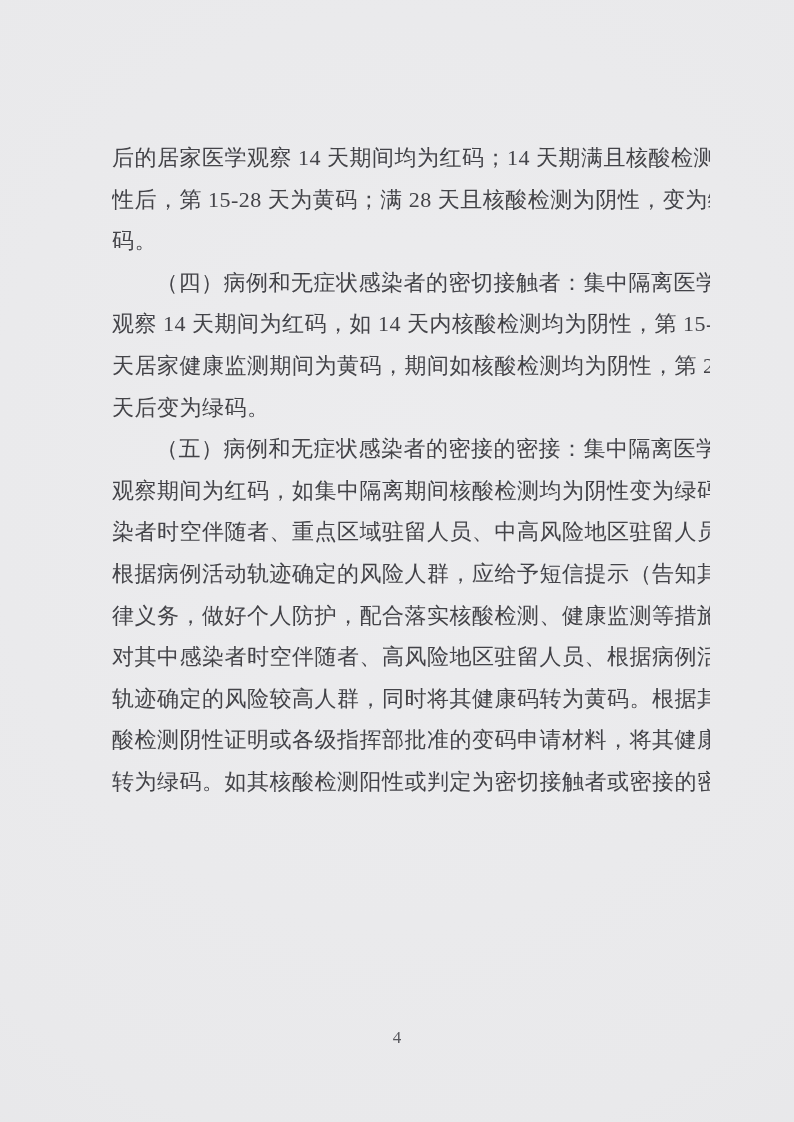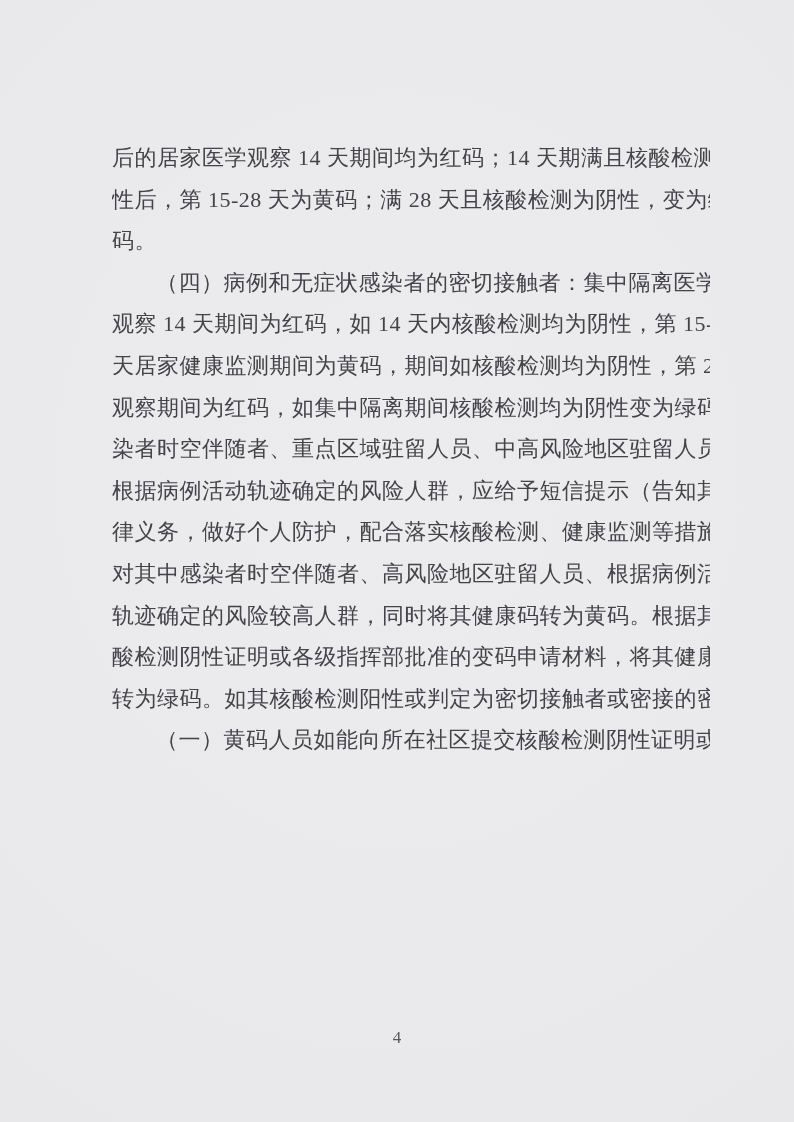--- a/index.html
+++ b/index.html
@@ -74,38 +74,37 @@
     <div>
       <div class="line">后的居家医学观察 14 天期间均为红码；14 天期满且核酸检测阴</div>
       <div class="line">性后，第 15-28 天为黄码；满 28 天且核酸检测为阴性，变为绿</div>
       <div class="line end">码。</div>
     </div>
 
     <div>
       <div class="line indent">（四）病例和无症状感染者的密切接触者：集中隔离医学</div>
       <div class="line">观察 14 天期间为红码，如 14 天内核酸检测均为阴性，第 15-21</div>
       <div class="line">天居家健康监测期间为黄码，期间如核酸检测均为阴性，第 21</div>
+      <div class="line end">天后变为绿码。</div>
     </div>
 
     <div>
+      <div class="line indent">（五）病例和无症状感染者的密接的密接：集中隔离医学</div>
       <div class="line">观察期间为红码，如集中隔离期间核酸检测均为阴性变为绿码。</div>
     </div>
 
     <div>
       <div class="line">染者时空伴随者、重点区域驻留人员、中高风险地区驻留人员及</div>
       <div class="line">根据病例活动轨迹确定的风险人群，应给予短信提示（告知其法</div>
       <div class="line">律义务，做好个人防护，配合落实核酸检测、健康监测等措施）。</div>
       <div class="line">对其中感染者时空伴随者、高风险地区驻留人员、根据病例活动</div>
       <div class="line">轨迹确定的风险较高人群，同时将其健康码转为黄码。根据其核</div>
       <div class="line">酸检测阴性证明或各级指挥部批准的变码申请材料，将其健康码</div>
       <div class="line">转为绿码。如其核酸检测阳性或判定为密切接触者或密接的密接，</div>
     </div>
 
 
-    <div>
-      <div class="line indent">（一）黄码人员如能向所在社区提交核酸检测阴性证明或</div>
-    </div>
 
   </div>
 
   <div class="page-number">4</div>
 
 </div>
 
 </body></html>

